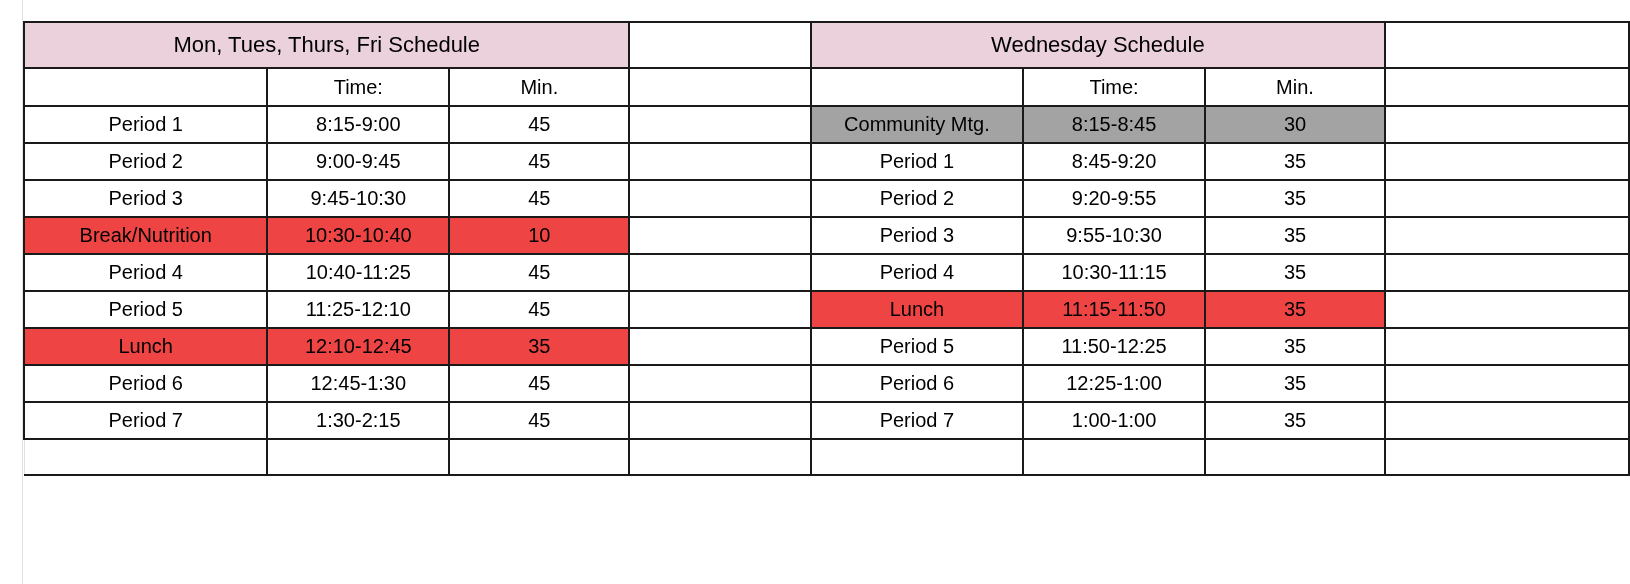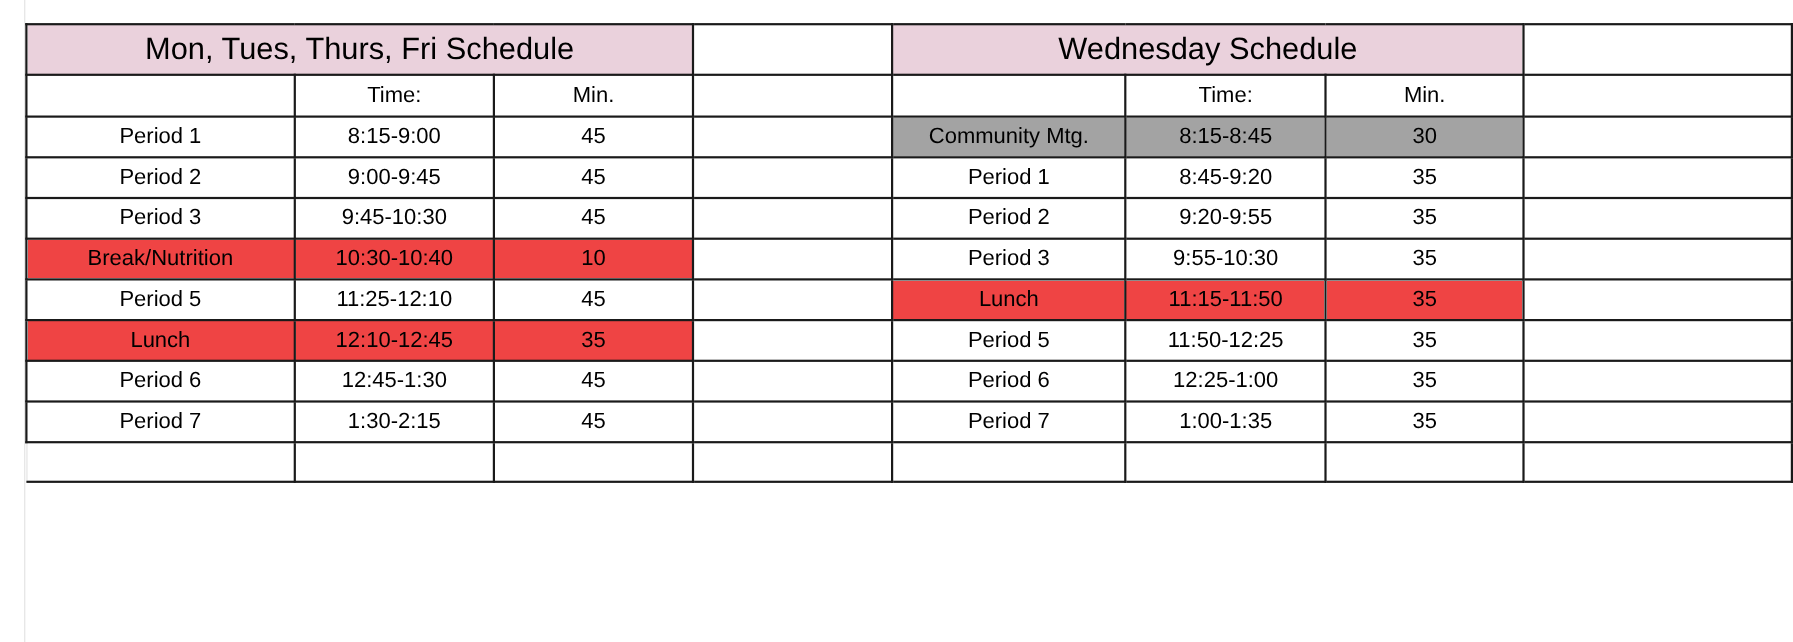--- a/index.html
+++ b/index.html
@@ -1,21 +1,21 @@
 <!DOCTYPE html>
 <html><head>
 <meta charset="utf-8">
 <style>
   html, body { margin:0; padding:0; background:#ffffff; }
   body { width:1630px; height:584px; position:relative; overflow:hidden;
          font-family:"Liberation Sans", sans-serif; color:#000; }
   .leftgutter { position:absolute; left:0; top:0; width:22px; height:584px; border-right:1px solid #e2e2e2; background:#fff; }
   .grid { position:absolute; left:23px; top:21px; border-collapse:collapse; table-layout:fixed; }
   .grid td { border:2px solid #1a1a1a; padding:0; text-align:center; font-size:20px; overflow:hidden; white-space:nowrap; }
-  .grid tr.title td { height:44px; font-size:28px;margin-left:44px; }
+  .grid tr.title td { height:44px; font-size:22px;margin-left:44px; }
   .grid tr.title td.pink { background:#ead1dc; }
   .grid tr.colhead td { height:36px; }
   .grid tr.row td { height:35px; }
   .grid tr.empty td { height:34px; }
   .yellow { background:#ef4444; }
   .green { background:#a3a3a3; }
   .gap { background:#fff; }
   td.noborder-left { border-left:1px solid #e2e2e2 !important; }
   td.noborder-bottom { border-bottom:1px solid #e2e2e2 !important; }
 </style>
@@ -86,20 +86,30 @@
         <td class="yellow">Break/Nutrition</td>
         <td class="yellow">10:30-10:40</td>
         <td class="yellow">10</td>
         <td class="gap"></td>
         <td>Period 3</td>
         <td>9:55-10:30</td>
         <td>35</td>
         <td class="gap"></td>
       </tr>
       <tr class="row">
+        <td>Period 4</td>
+        <td>10:40-11:25</td>
+        <td>45</td>
+        <td class="gap"></td>
+        <td>Period 4</td>
+        <td>10:30-11:15</td>
+        <td>35</td>
+        <td class="gap"></td>
+      </tr>
+      <tr class="row">
         <td>Period 5</td>
         <td>11:25-12:10</td>
         <td>45</td>
         <td class="gap"></td>
         <td class="yellow">Lunch</td>
         <td class="yellow">11:15-11:50</td>
         <td class="yellow">35</td>
         <td class="gap"></td>
       </tr>
       <tr class="row">
@@ -121,21 +131,21 @@
         <td>12:25-1:00</td>
         <td>35</td>
         <td class="gap"></td>
       </tr>
       <tr class="row">
         <td>Period 7</td>
         <td>1:30-2:15</td>
         <td>45</td>
         <td class="gap"></td>
         <td>Period 7</td>
-        <td>1:00-1:35</td>
+        <td>1:00-1:00</td>
         <td>35</td>
         <td class="gap"></td>
       </tr>
       <tr class="empty">
         <td class="noborder-left"></td>
         <td></td>
         <td></td>
         <td></td>
         <td></td>
         <td></td>

